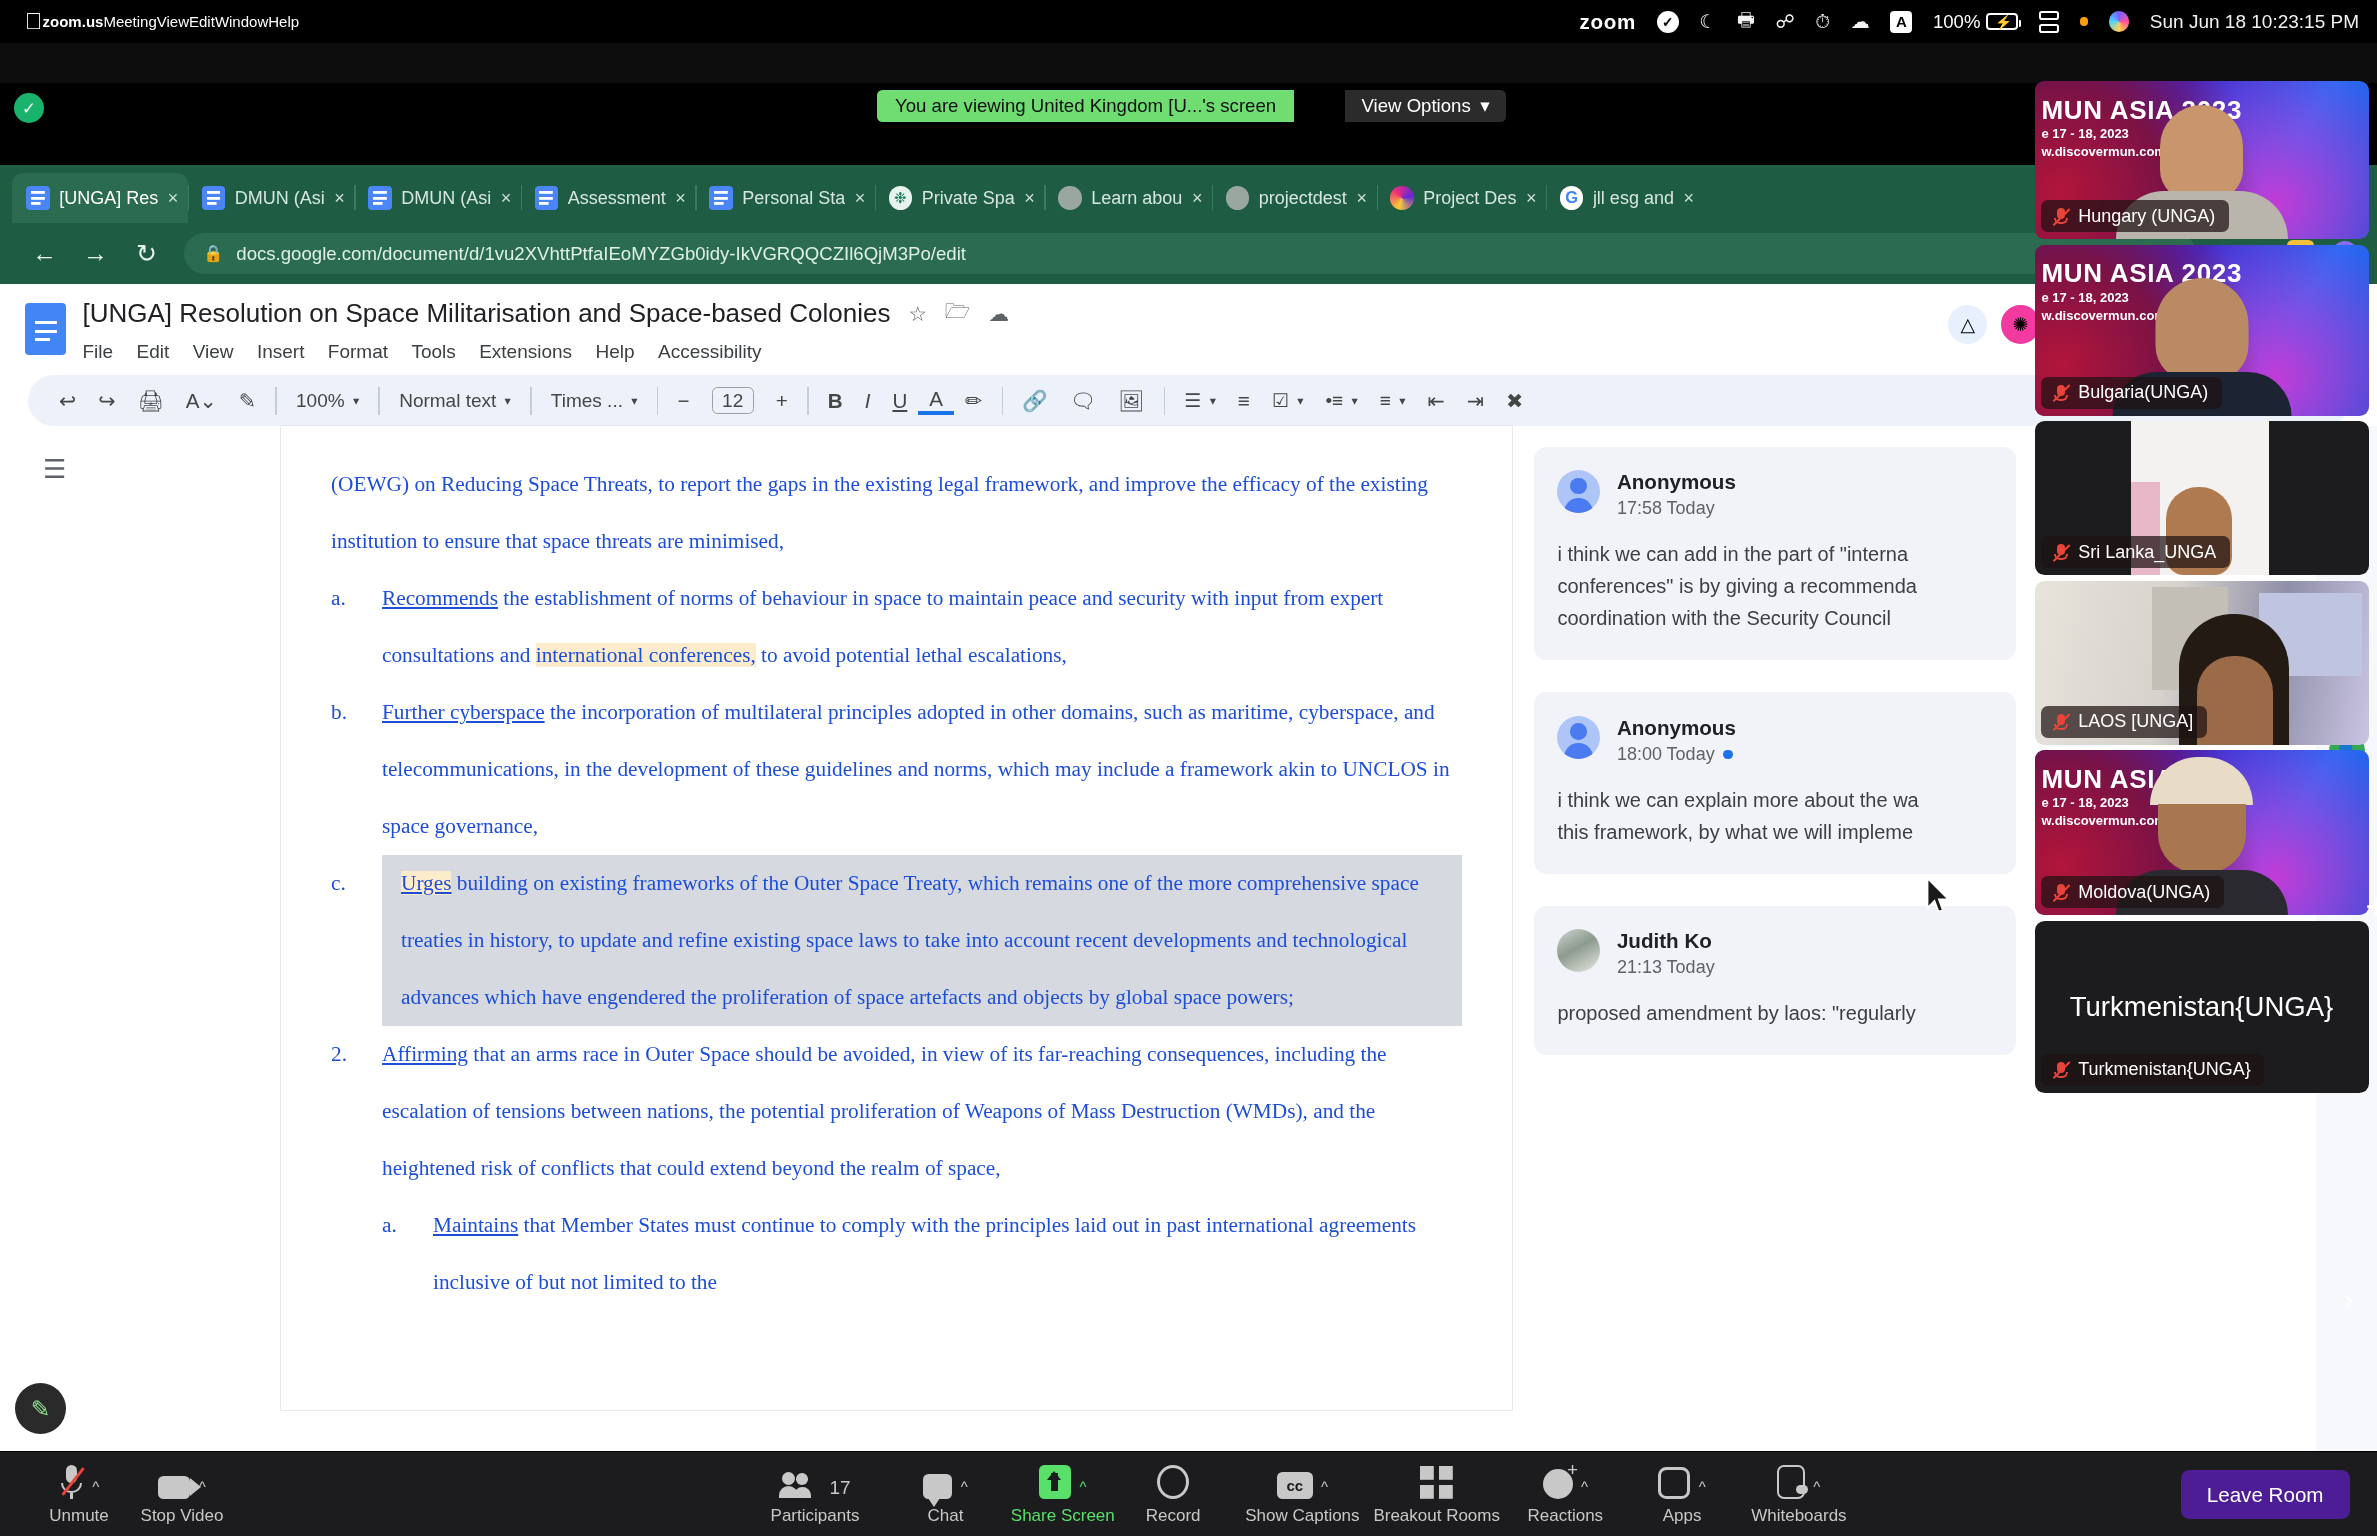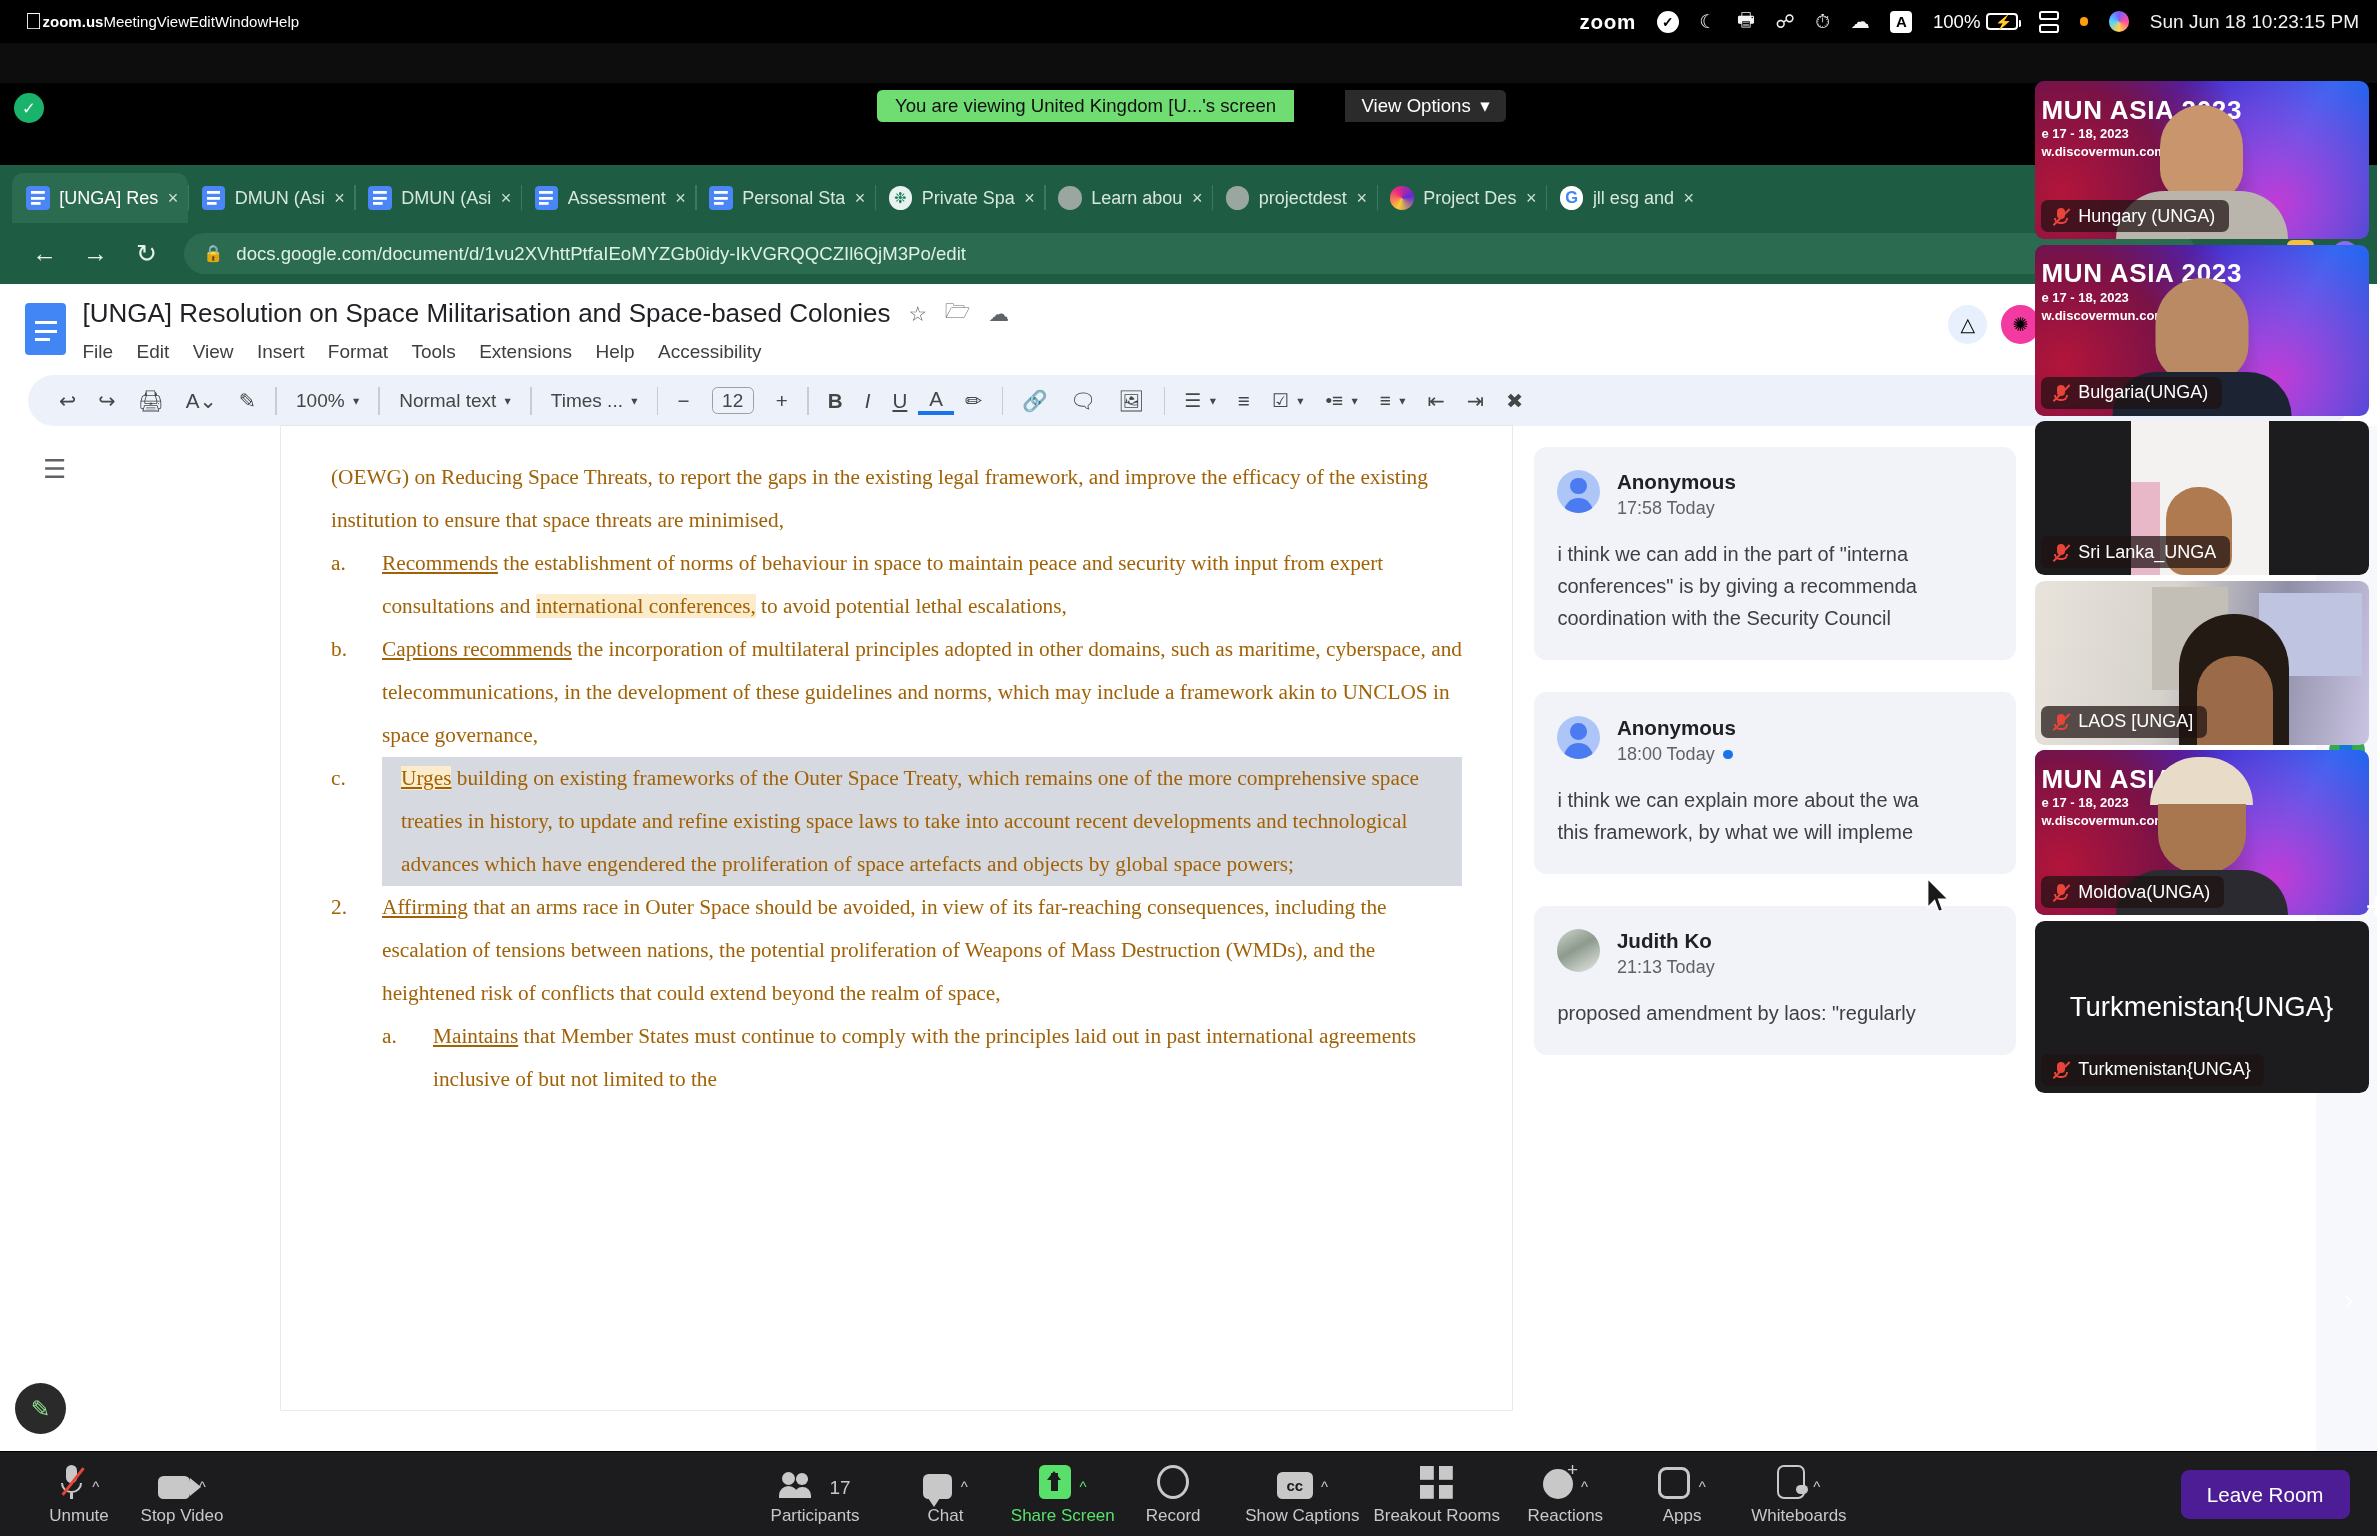--- a/index.html
+++ b/index.html
@@ -124,21 +124,21 @@
   .tb{ color:#444746; font-size:20.6px; padding:0 11px; white-space:nowrap; display:flex; align-items:center; gap:6.9px;}
   .tbsep{ width:1.4px; height:27.5px; background:#c6cdd8; margin:0 8.3px; }
   .tbselect{ font-size:19px; display:flex; align-items:center; gap:8.3px; }
   .tbcaret{ font-size:12.4px; }
   .fsbox{ border:1.4px solid #9aa0a6; border-radius:5.5px; padding:1.4px 9.6px; font-size:19px; }
 
   .docbody{ position:relative; height:1025px; background:#fff; }
   .outlineic{ position:absolute; left:43px; top:27.5px; font-size:26px; color:#5f6368; }
   .page{ position:absolute; left:281px; top:0; width:1231px; height:984px; background:#fff;
          box-shadow:0 0 0 0.7px #e0e0e0; padding:30px 50px 0 50px; overflow:hidden;}
-  .ptext{ font-family:"Liberation Serif", serif; font-size:21.3px; line-height:43px; color:#a16207; }
+  .ptext{ font-family:"Liberation Serif", serif; font-size:21.3px; line-height:57px; color:#1d4ed8; }
   .li{ display:flex; }
   .li .mark{ width:51px; flex:0 0 auto; font-family:"Liberation Serif",serif; font-size:21.3px; }
   .li .body{ flex:1; }
   .u{ text-decoration:underline; }
   .hl{ background:#fdeccb; }
   .sel{ background:#d6dae0;padding-left:19px; }
 
   
   .comments{ position:absolute; left:1534px; top:20.6px; width:482px; }
   .ccard{ background:#f1f3f8; border-radius:12.4px; padding:23.4px 23.4px 26px 23.4px; margin-bottom:32px;
@@ -456,21 +456,21 @@
         <div class="page">
           <div class="ptext">(OEWG) on Reducing Space Threats, to report the gaps in the existing legal framework, and improve the efficacy of the existing institution to ensure that space threats are minimised,</div>
 
           <div class="li">
             <span class="mark ptext">a.</span>
             <span class="body ptext"><span class="u">Recommends</span><span> the establishment of norms of behaviour in space to maintain peace and security with input from expert consultations and </span><span class="hl">international conferences,</span><span> to avoid potential lethal escalations,</span></span>
           </div>
 
           <div class="li">
             <span class="mark ptext">b.</span>
-            <span class="body ptext"><span class="u">Captions recommends</span><span> the incorporation of multilateral principles adopted in other domains, such as maritime, cyberspace, and telecommunications, in the development of these guidelines and norms, which may include a framework akin to UNCLOS in space governance,</span></span>
+            <span class="body ptext"><span class="u">Further cyberspace</span><span> the incorporation of multilateral principles adopted in other domains, such as maritime, cyberspace, and telecommunications, in the development of these guidelines and norms, which may include a framework akin to UNCLOS in space governance,</span></span>
           </div>
 
           <div class="li">
             <span class="mark ptext">c.</span>
             <span class="body ptext sel"><span class="u hl">Urges</span><span> building on existing frameworks of the Outer Space Treaty, which remains one of the more comprehensive space treaties in history, to update and refine existing space laws to take into account recent developments and technological advances which have engendered the proliferation of space artefacts and objects by global space powers;</span></span>
           </div>
 
           <div class="li">
             <span class="mark ptext">2.</span>
             <span class="body ptext"><span class="u">Affirming</span><span> that an arms race in Outer Space should be avoided, in view of its far-reaching consequences, including the escalation of tensions between nations, the potential proliferation of Weapons of Mass Destruction (WMDs), and the heightened risk of conflicts that could extend beyond the realm of space,</span></span>

